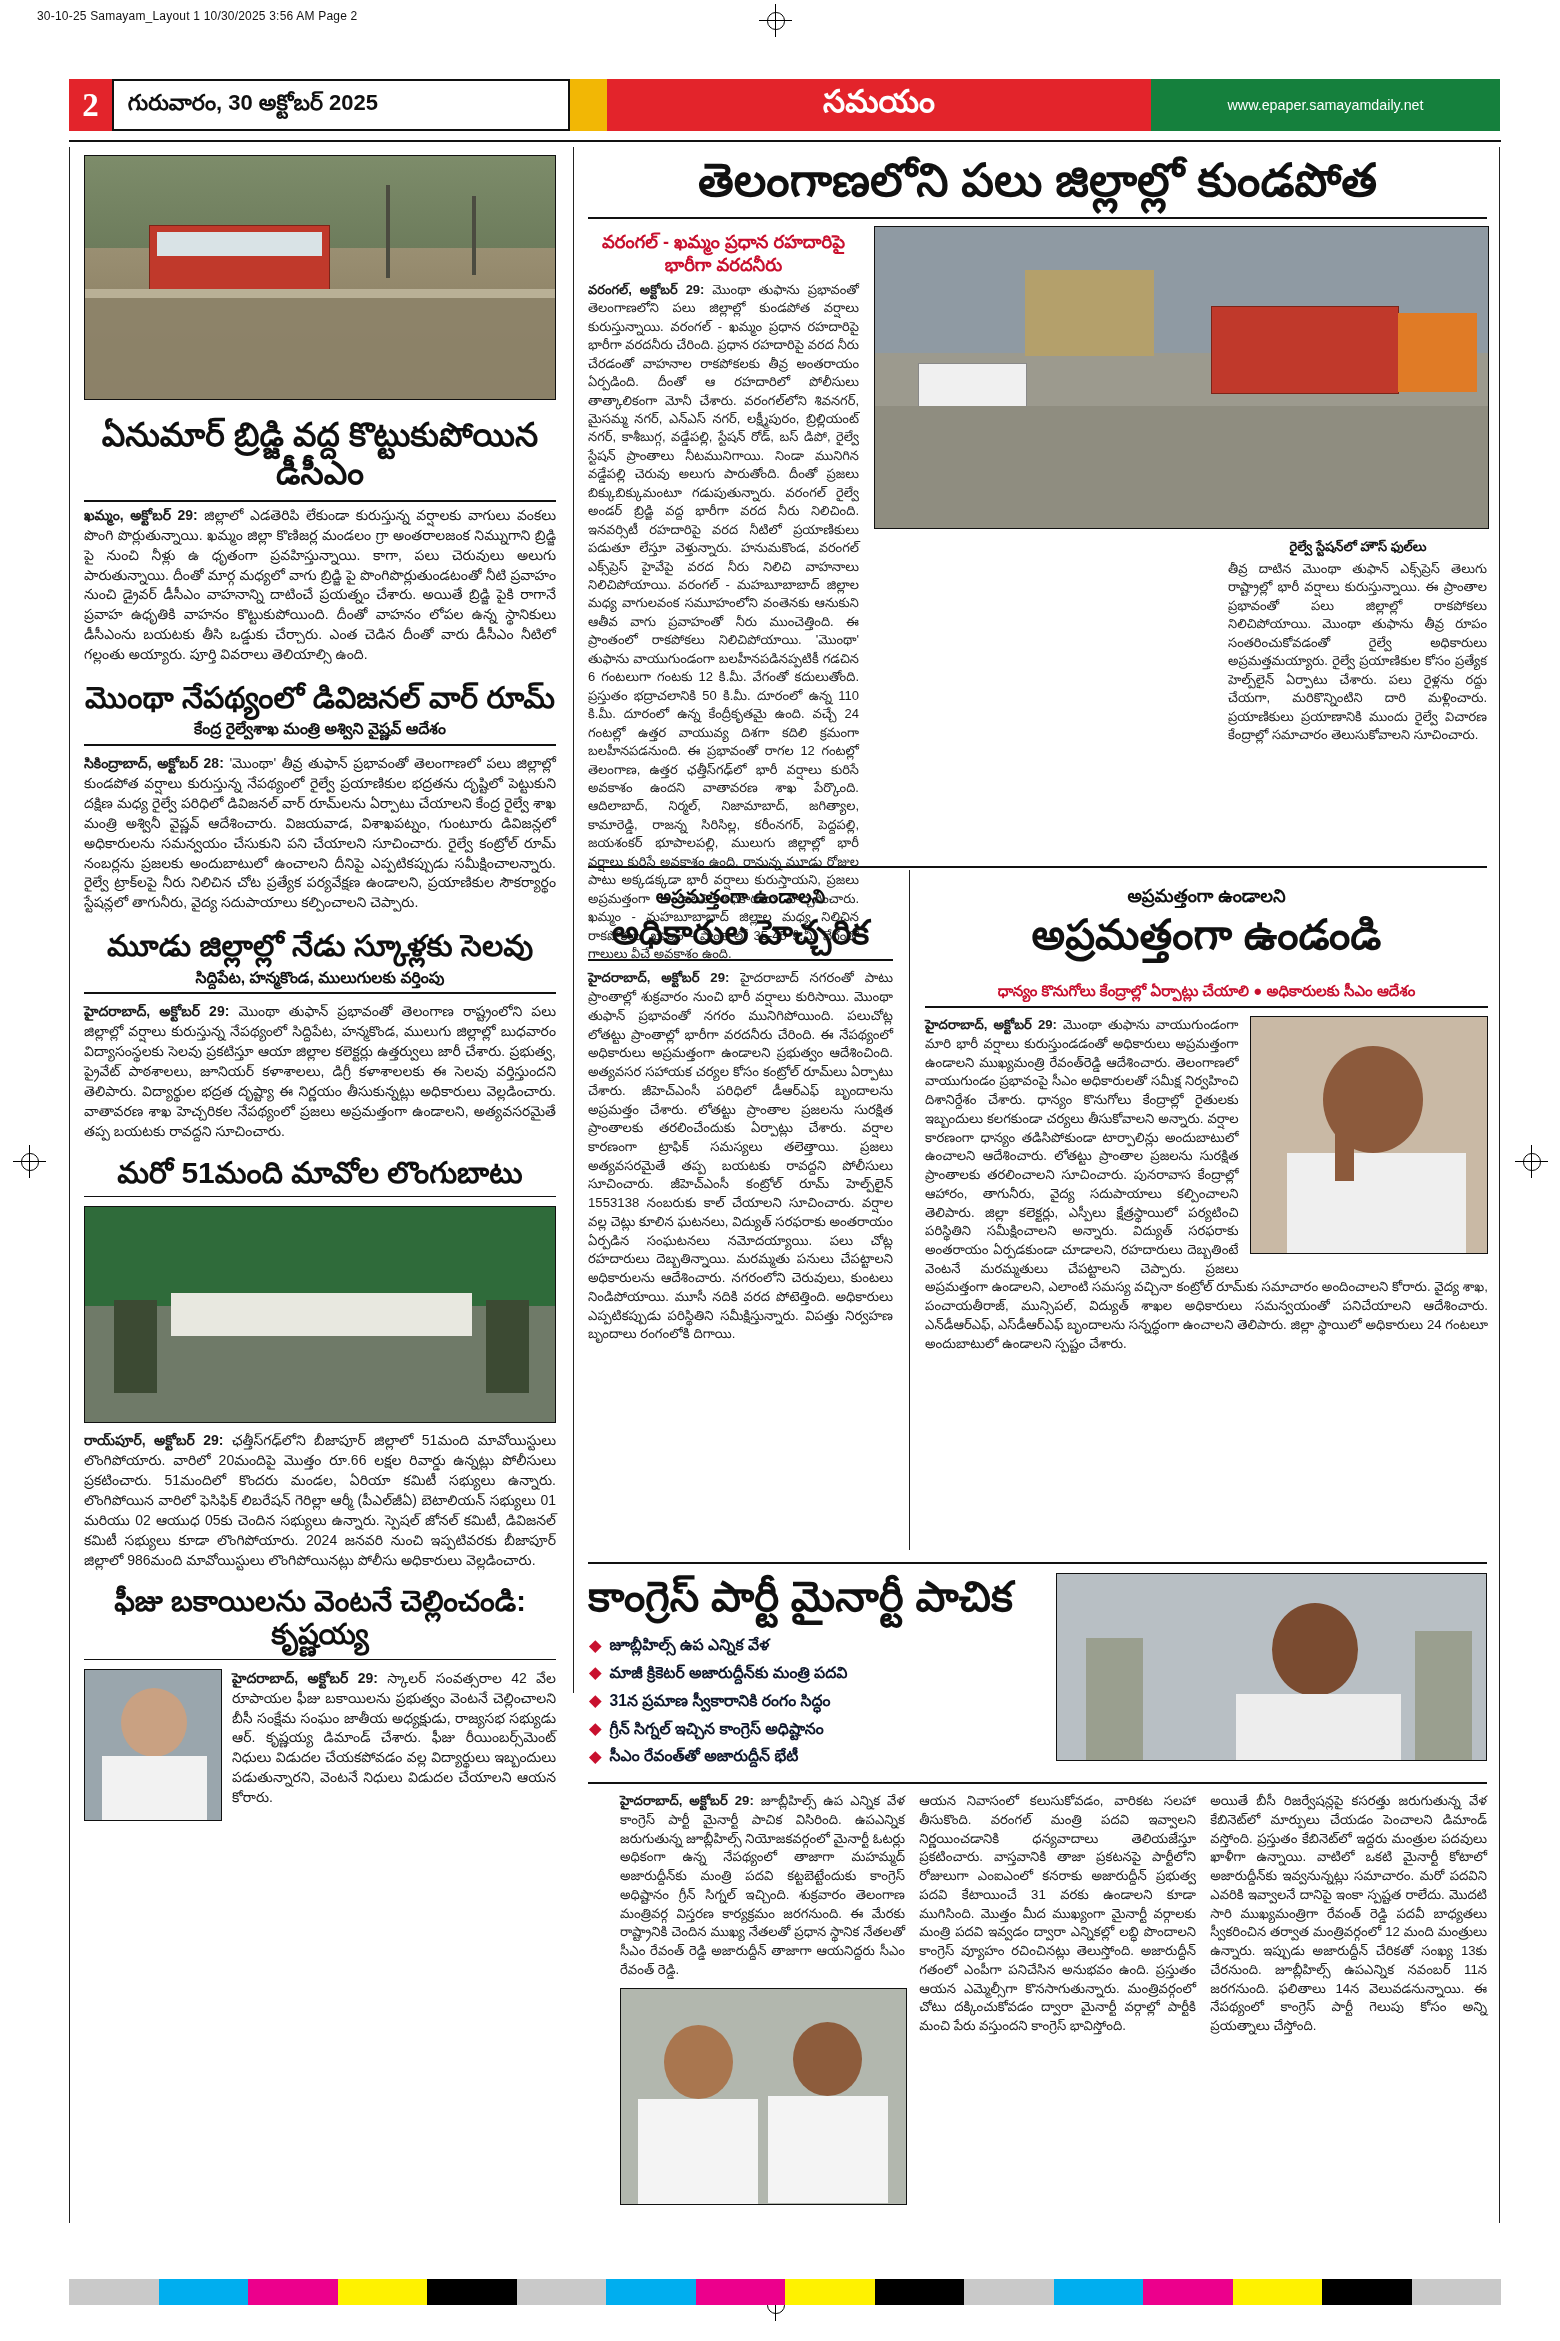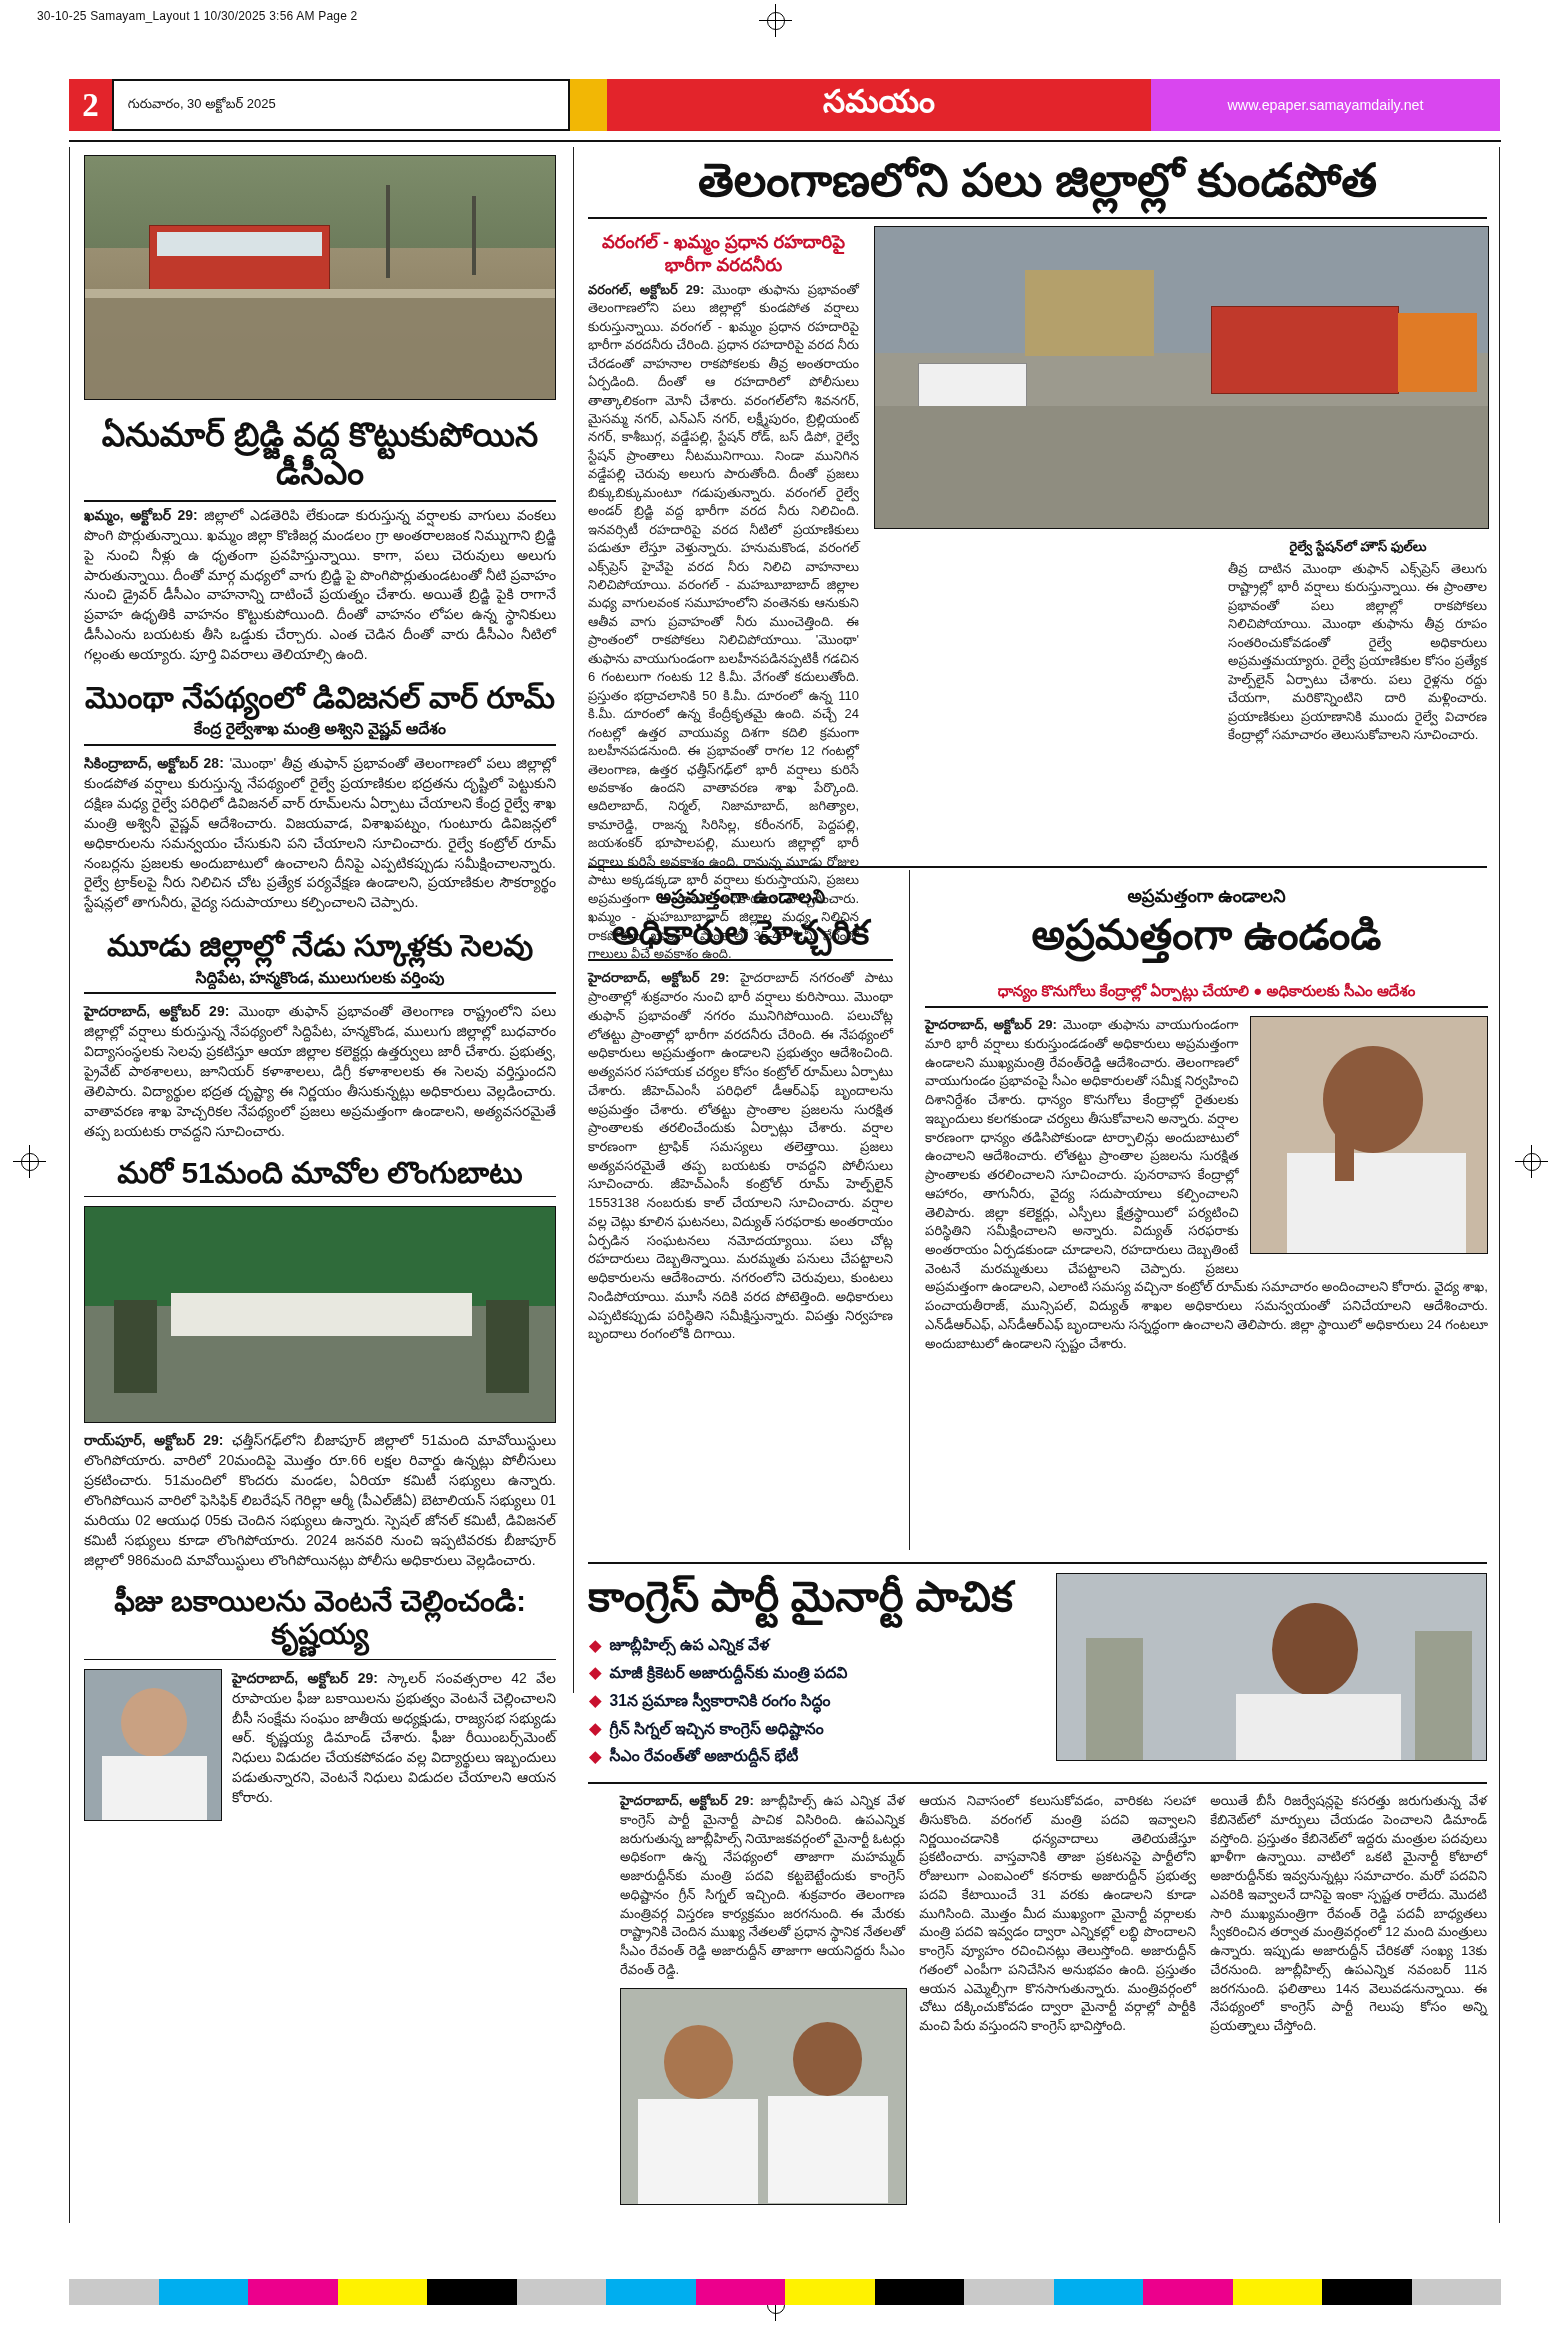--- a/index.html
+++ b/index.html
@@ -11,25 +11,25 @@
   .printbar .slug{position:absolute;left:37px;top:8.6px;font-size:12px;color:#111;font-family:"Liberation Sans",sans-serif;letter-spacing:0.2px;}
   .regmark{position:absolute;width:33px;height:33px;}
   .regmark:before,.regmark:after{content:"";position:absolute;background:#000;}
   .regmark:before{left:15.7px;top:0;width:1.1px;height:33px;}
   .regmark:after{top:15.7px;left:0;height:1.1px;width:33px;}
   .regcirc{position:absolute;left:7.9px;top:7.9px;width:15.7px;height:15.7px;border:1.1px solid #000;border-radius:50%;}
 
   
   .masthead{position:absolute;left:69px;top:79px;width:1432px;height:52px;}
   .m-red{position:absolute;left:0;top:0;width:43px;height:52px;background:#e3242b;color:#fff;font-size:33px;font-weight:bold;display:flex;align-items:center;justify-content:center;font-family:"Liberation Serif",serif;}
-  .m-date{position:absolute;left:43px;top:0;height:52px;display:flex;align-items:center;padding:0 15.7px;font-size:13px;color:#111;font-weight:normal;}
+  .m-date{position:absolute;left:43px;top:0;height:52px;display:flex;align-items:center;padding:0 15.7px;font-size:22px;color:#111;font-weight:bold;}
   .m-bar{position:absolute;left:43px;top:0;width:458px;height:52px;border:2.1px solid #111;box-sizing:border-box;}
   .m-ybar{position:absolute;left:501px;top:0;width:37px;height:52px;background:#f2b705;}
   .m-title{position:absolute;left:538px;top:0;width:544px;height:52px;background:#e3242b;color:#fff;display:flex;align-items:center;justify-content:center;font-size:31.5px;font-weight:bold;}
-  .m-url{position:absolute;left:1082px;top:0;width:349px;height:52px;background:#d946ef;color:#fff;display:flex;align-items:center;justify-content:center;font-size:14.3px;}
+  .m-url{position:absolute;left:1082px;top:0;width:349px;height:52px;background:#15803d;color:#fff;display:flex;align-items:center;justify-content:center;font-size:14.3px;}
 
   .rule{position:absolute;background:#111;}
 
   
   .col{position:absolute;}
   .vline{position:absolute;width:1.4px;background:#222;}
 
   h1.head{font-size:46px;line-height:1.12;font-weight:bold;color:#111;margin:0;text-align:center;}
   h2.head{font-size:33px;line-height:1.15;font-weight:bold;color:#111;margin:0;text-align:center;}
   .subhead{font-size:18px;line-height:1.25;font-weight:bold;color:#c8102e;text-align:center;margin:5.7px 0 4.3px;}

